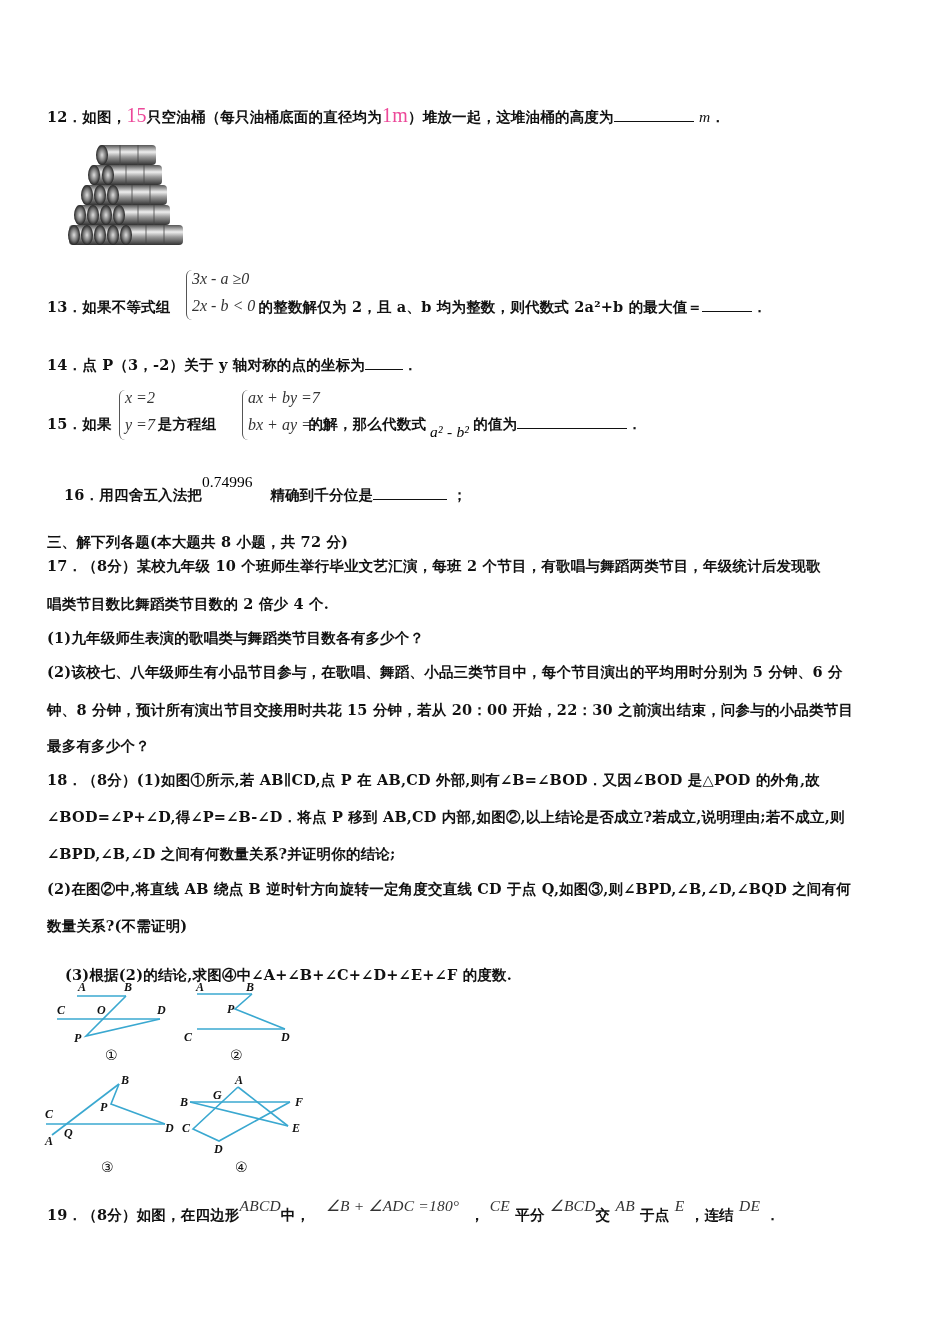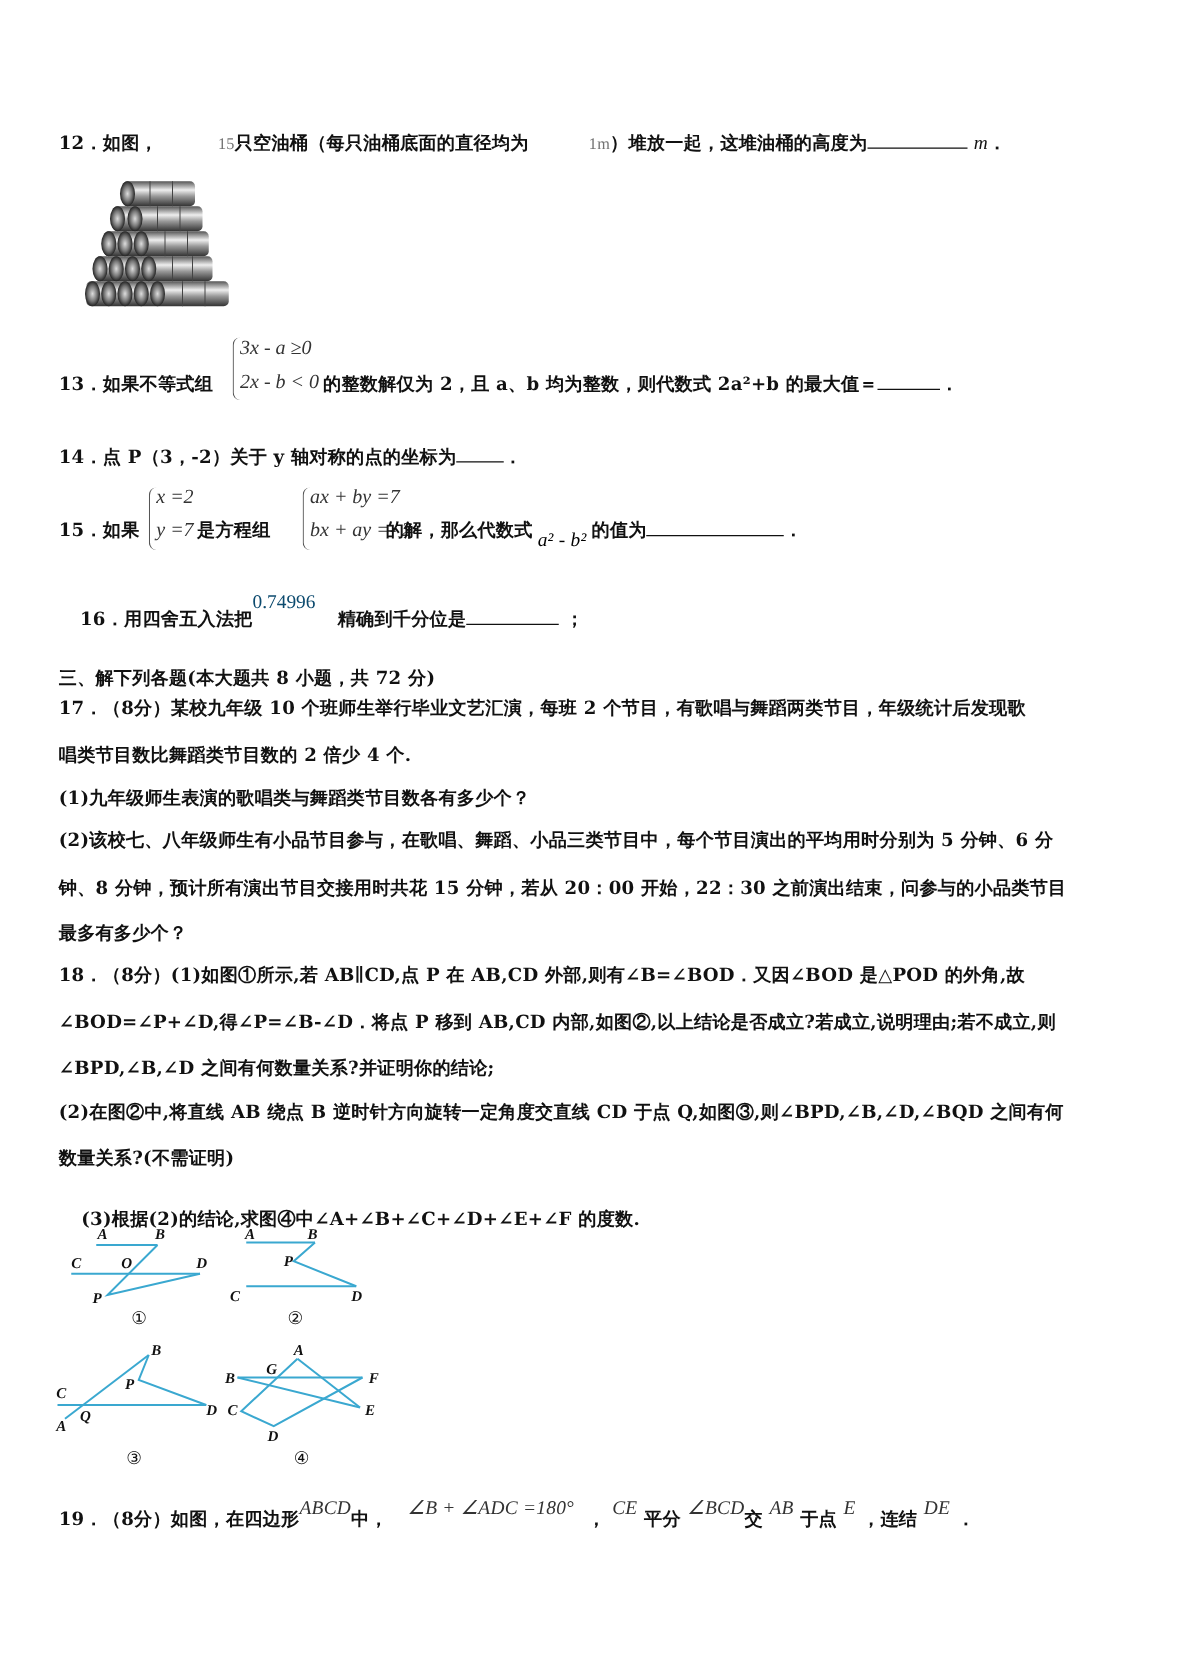--- a/index.html
+++ b/index.html
@@ -6,25 +6,25 @@
   body {
     width: 950px; height: 1344px; position: relative; overflow: hidden;
     font-family: "DejaVu Serif", "Liberation Serif", serif;
     color: #111;
   }
   .line {
     position: absolute; left: 47px; font-size: 14.5px; font-weight: bold;
     white-space: nowrap; letter-spacing: 0.2px;
   }
   .m { font-family: "Liberation Serif", serif; font-style: italic; font-weight: normal; font-size: 15.5px; }
-  .num { font-family: "Liberation Serif", serif; font-weight: normal; color: #737373; font-size: 13px; margin-left: 48px; }
+  .num { font-family: "Liberation Serif", serif; font-weight: normal; color: #ec4899; font-size: 20px; }
   .blank { display: inline-block; border-bottom: 1.4px solid #111; height: 14px; vertical-align: baseline; }
   .sys { position: absolute; font-family: "Liberation Serif", serif; font-style: italic; font-size: 16px; font-weight: normal; color: #333; }
   .brace { position: absolute; border-left: 1.2px solid #555; border-radius: 6px 0 0 6px; }
-  .sup-raised { position: absolute; font-family: "Liberation Serif", serif; font-style: italic; font-weight: normal; font-size: 15.5px; color: #0c4a6e; }
+  .sup-raised { position: absolute; font-family: "Liberation Serif", serif; font-style: italic; font-weight: normal; font-size: 15.5px; color: #000000; }
   .fig-label { position: absolute; font-family: "Liberation Serif", serif; font-style: italic; font-size: 12px; font-weight: bold; color: #111; }
   .circled { position: absolute; font-size: 14px; color: #111; font-family: "DejaVu Sans", sans-serif; }
   svg.figs { position: absolute; left: 0; top: 0; }
   .drums {
     position: absolute; left: 68px; top: 143px; width: 118px; height: 108px;
   }
 </style>
 </head>
 <body>
 

